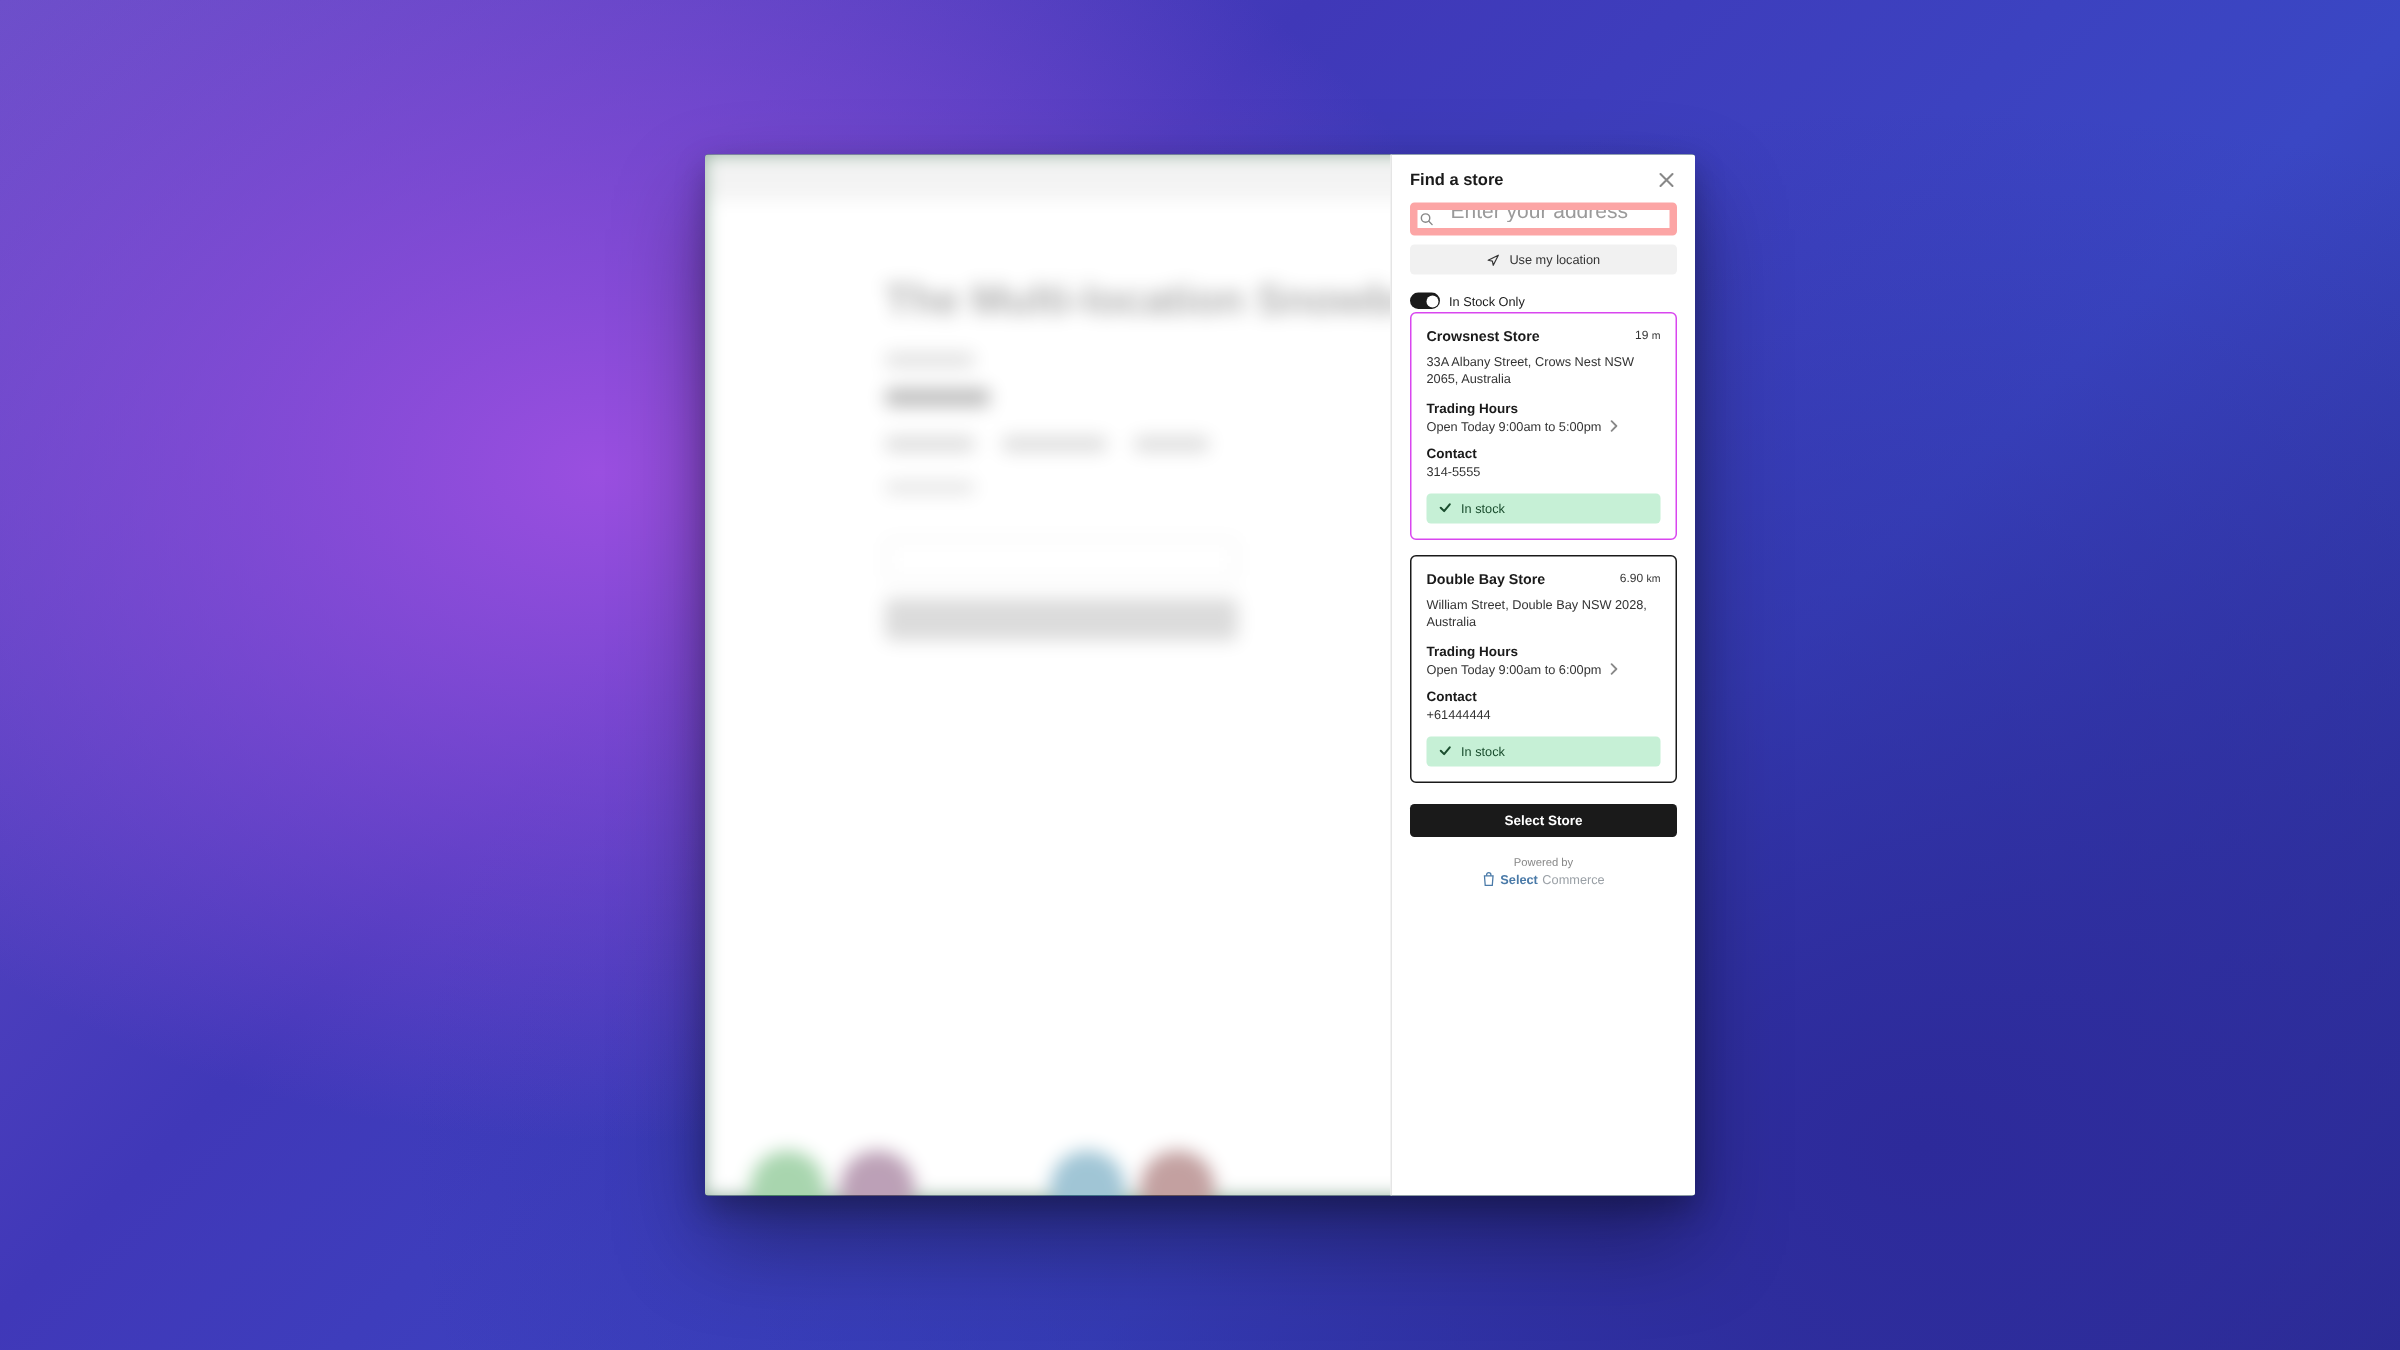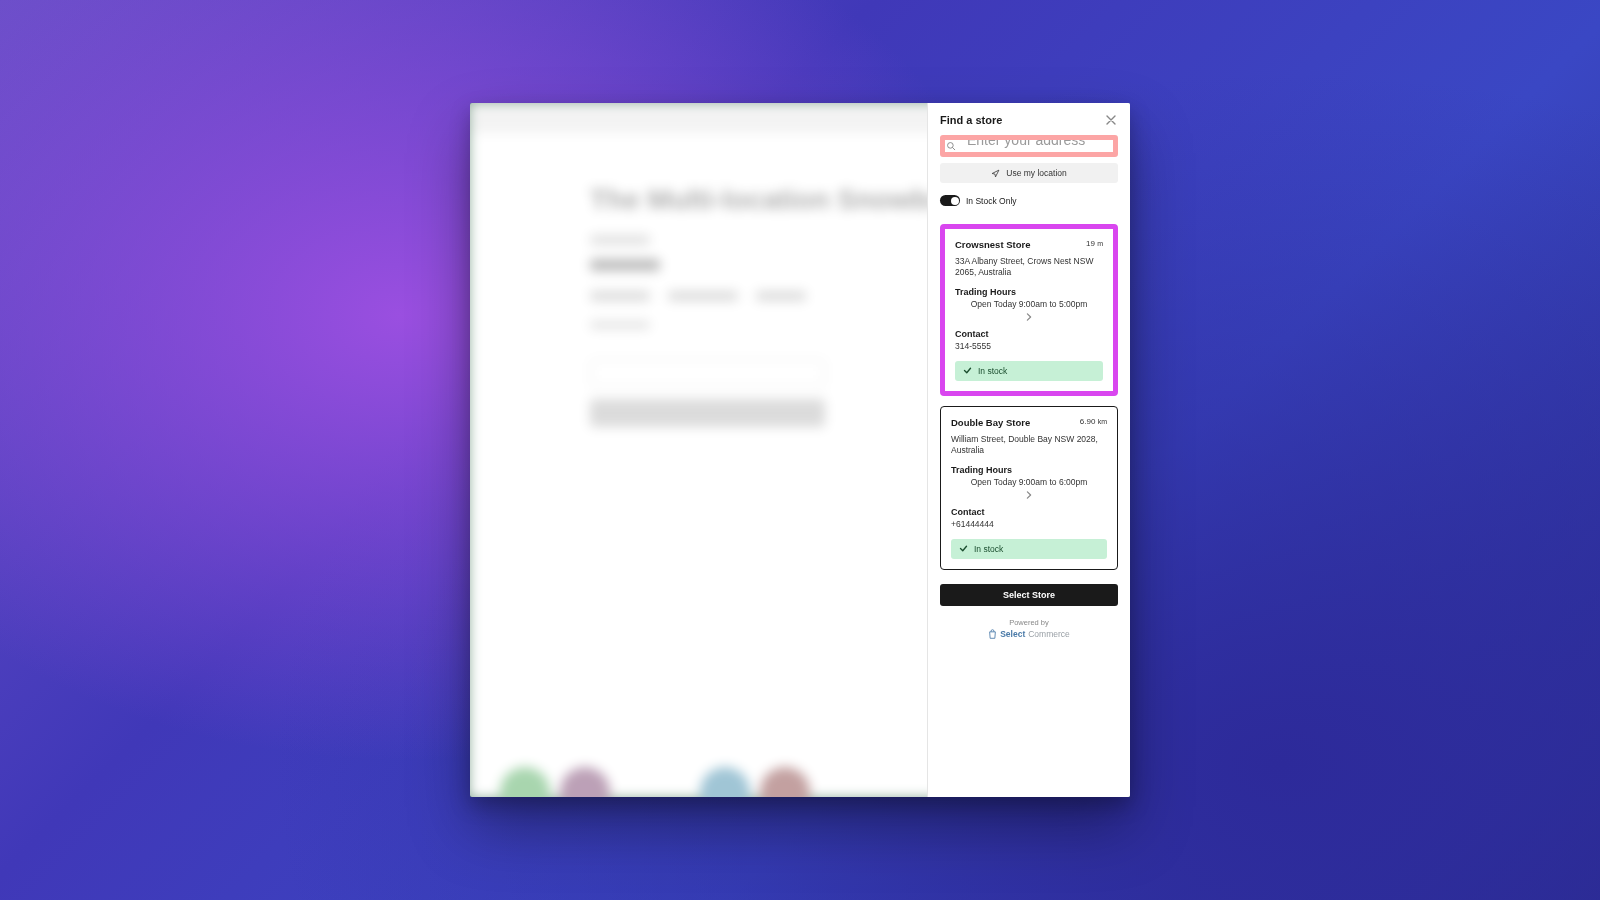--- a/index.html
+++ b/index.html
@@ -72,37 +72,37 @@
   .search-input::placeholder { color:#9a9a9a; }
   .search-icon { position:absolute; left:6px; top:50%; transform:translateY(-50%); width:10px; height:10px; color:#888; }
 
   .loc-btn {
     width:100%; height:20px; background:#f1f1f1; border:none; border-radius:3px;
     display:flex; align-items:center; justify-content:center; gap:6px;
     font-size:8.5px; color:#333; cursor:pointer; margin-bottom:12px;
   }
   .loc-btn svg { width:9px; height:9px; }
 
-  .toggle-row { display:flex; align-items:center; gap:6px; margin-bottom:18px; }
+  .toggle-row { display:flex; align-items:center; gap:6px; margin-bottom:2px; }
   .toggle { width:20px; height:11px; background:#1a1a1a; border-radius:10px; position:relative; cursor:pointer; }
   .toggle::after { content:""; position:absolute; right:1.5px; top:1.5px; width:8px; height:8px; background:#fff; border-radius:50%; }
   .toggle-label { font-size:8.5px; }
 
   .store-card {
-    border:5px solid #d946ef; border-radius:4px; padding:10px 10px 10px; margin-bottom:10px;
+    border:1px solid #d946ef; border-radius:4px; padding:10px 10px 10px; margin-bottom:10px;
     cursor:pointer;
   }
   .store-card.selected { border:1.5px solid #1a1a1a; }
   .store-top { display:flex; justify-content:space-between; align-items:flex-start; margin-bottom:6px; }
   .store-name { font-size:9.5px; font-weight:700; }
   .store-dist { font-size:8px; color:#333; }
   .store-dist .unit { font-size:7px; }
   .store-addr { font-size:8.5px; color:#333; margin-bottom:8px; line-height:1.35; }
   .sect-h { font-size:9px; font-weight:700; margin-bottom:2px; }
-  .hours-row { display:flex; align-items:center; gap:4px; font-size:8.5px; color:#333; margin-bottom:8px;flex-direction:column; }
+  .hours-row { display:flex; align-items:center; gap:4px; font-size:8.5px; color:#333; margin-bottom:8px; }
   .hours-row svg { width:8px; height:8px; color:#888; }
   .contact-val { font-size:8.5px; color:#333; margin-bottom:10px; }
   .stock-badge {
     background:#c6f0d6; border-radius:3px; padding:5px 8px;
     display:flex; align-items:center; gap:6px; font-size:8.5px; font-weight:400; color:#1a4d2e;
   }
   .stock-badge svg { width:9px; height:9px; }
 
   .select-btn {
     width:100%; height:22px; background:#1a1a1a; color:#fff; border:none;

